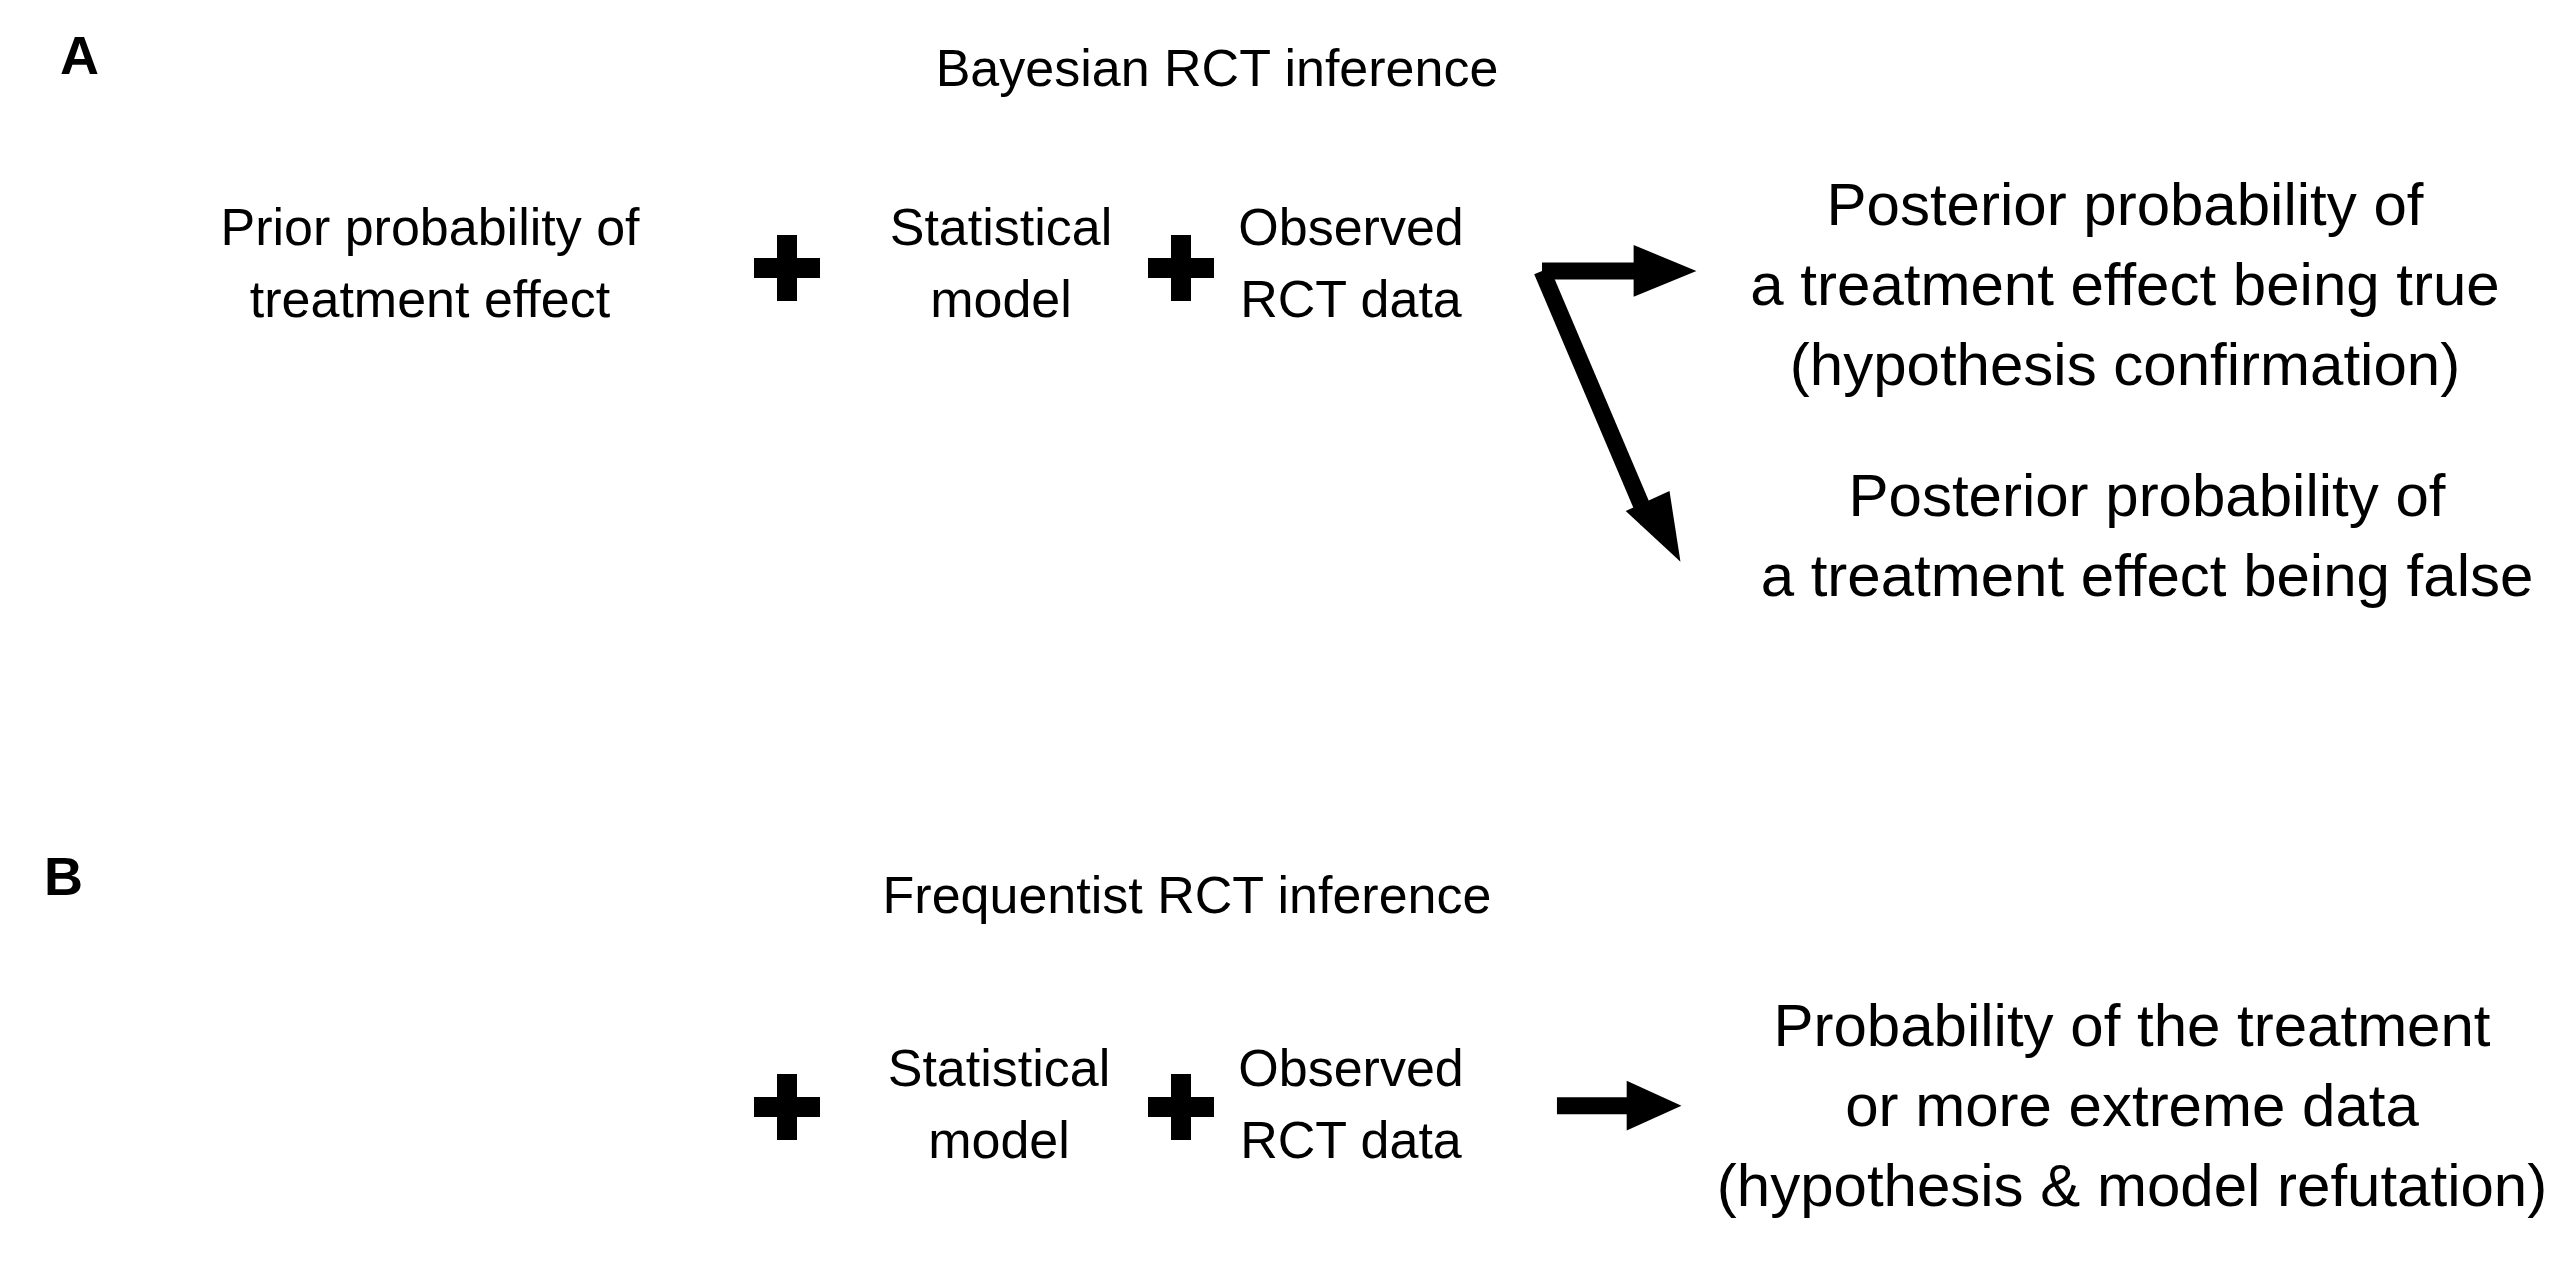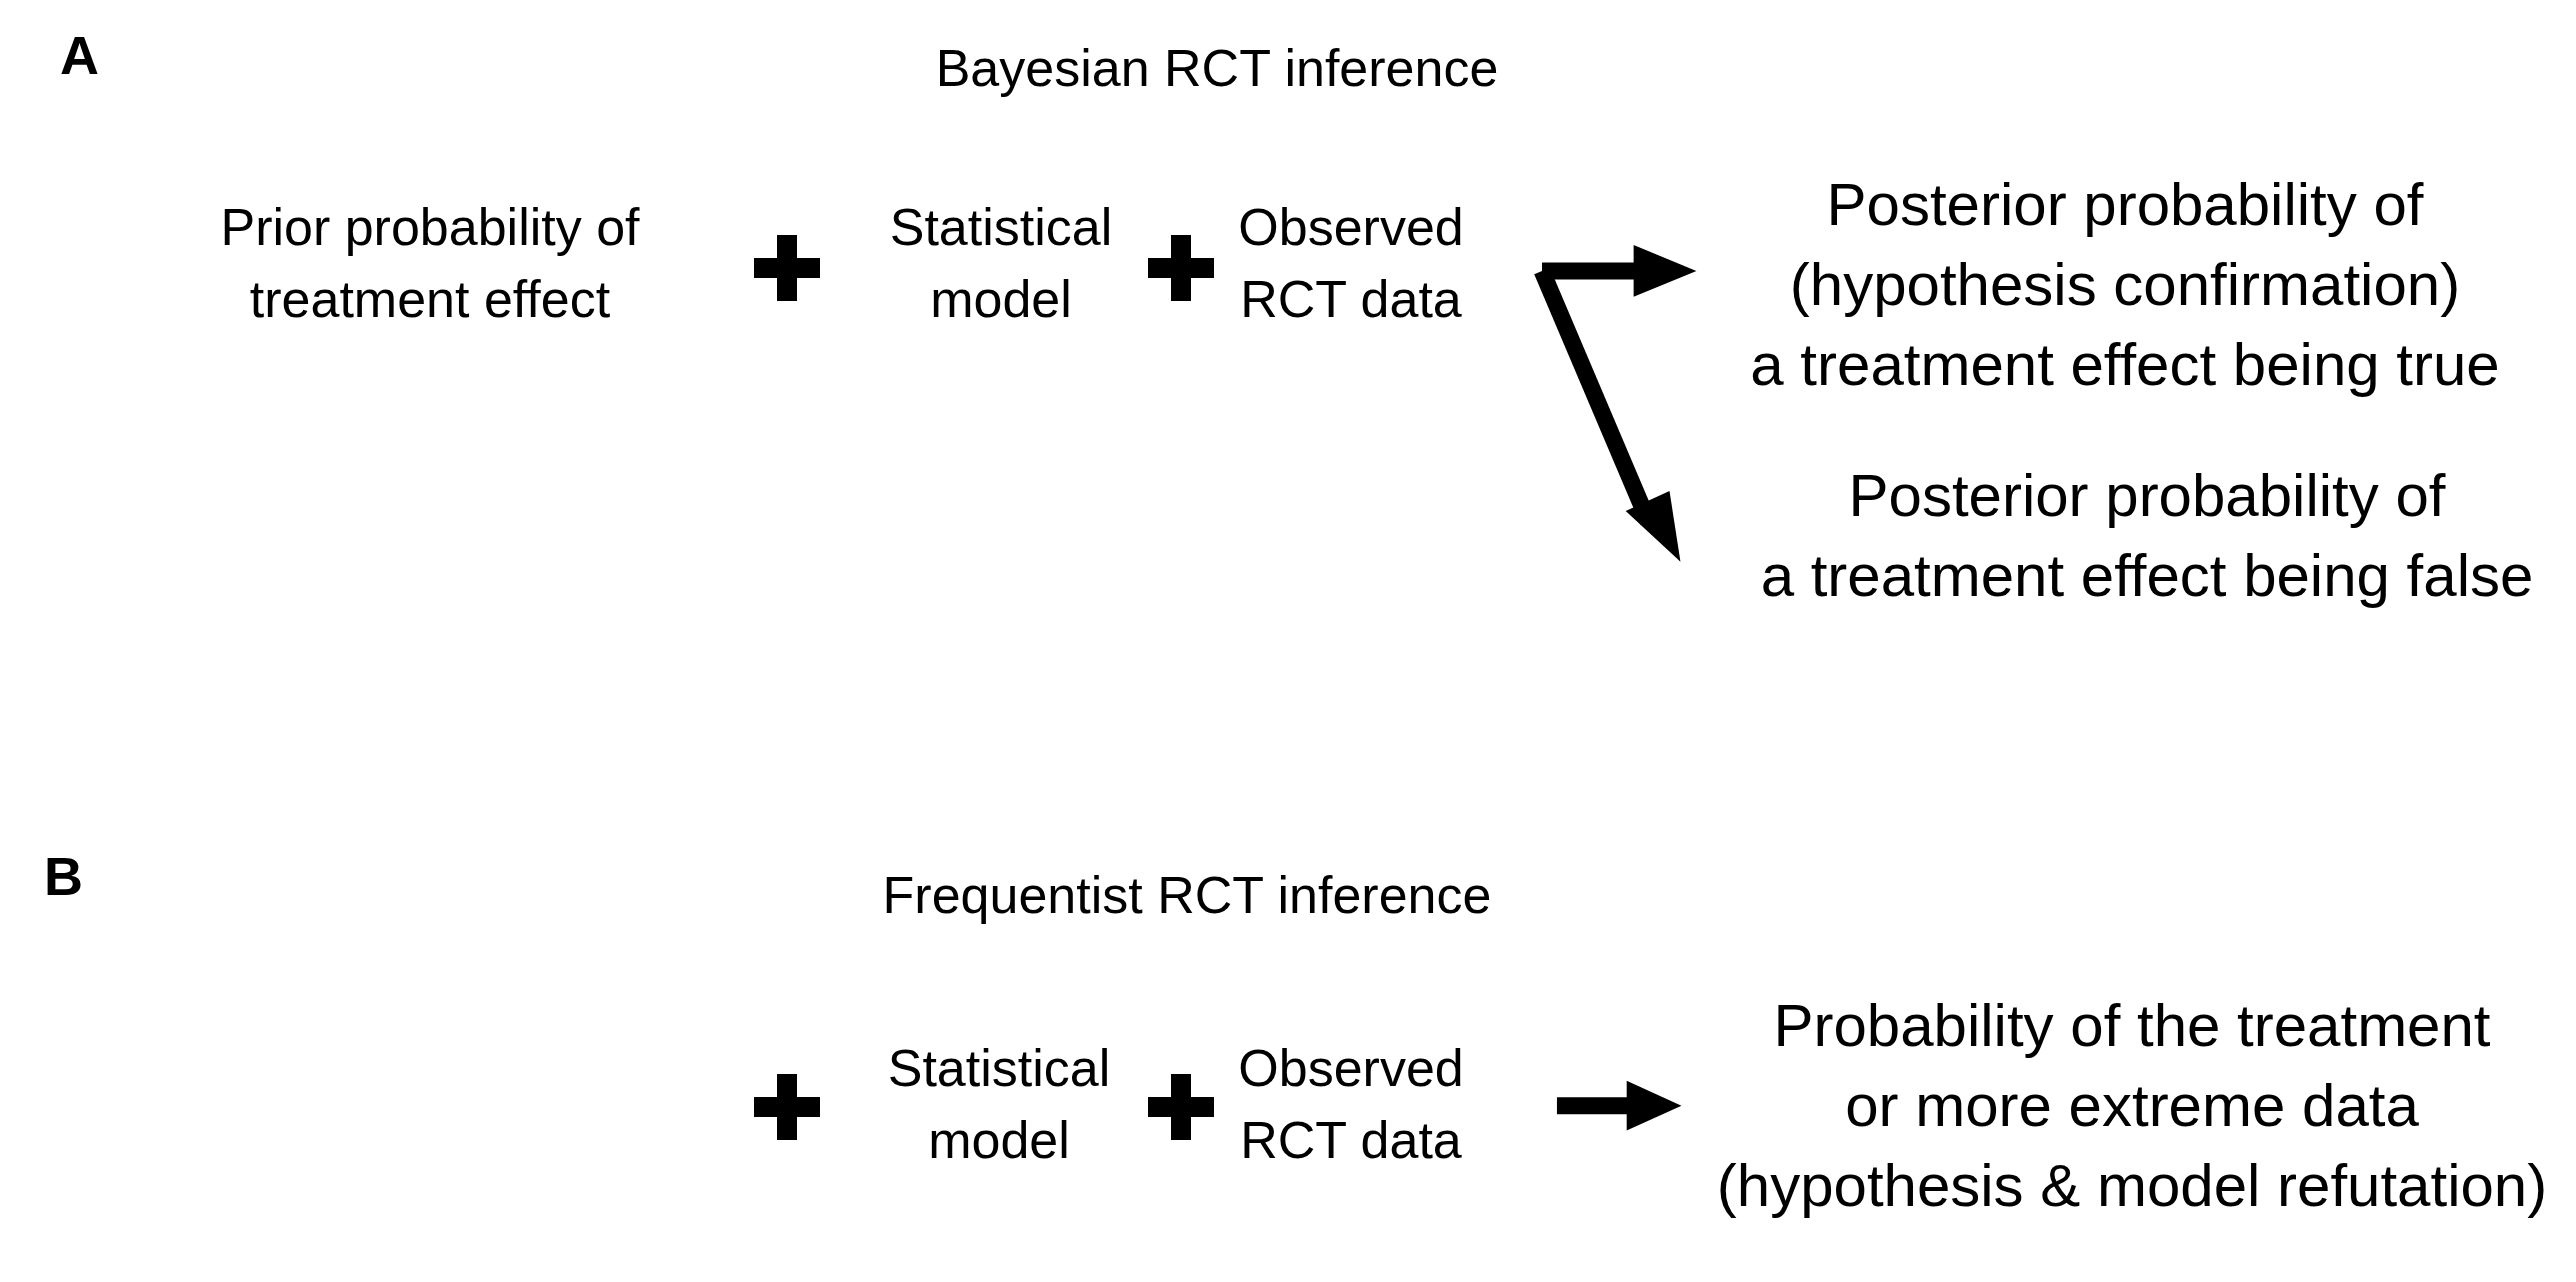--- a/index.html
+++ b/index.html
@@ -146,22 +146,22 @@
     <span class="bar v"></span>
   </div>
 
   <div class="textblock node" id="node-a-data">
     <span class="line">Observed</span>
     <span class="line">RCT data</span>
   </div>
 
   <div class="textblock outcome" id="outcome-a-true">
     <span class="line">Posterior probability of</span>
+    <span class="line">a treatment effect being true</span>
     <span class="line">(hypothesis confirmation)</span>
-    <span class="line">a treatment effect being true</span>
   </div>
 
   <div class="textblock outcome" id="outcome-a-false">
     <span class="line">Posterior probability of</span>
     <span class="line">a treatment effect being false</span>
   </div>
 
   <div class="panel-letter" id="panel-b-letter">B</div>
 
   <div class="textblock title" id="title-b">

